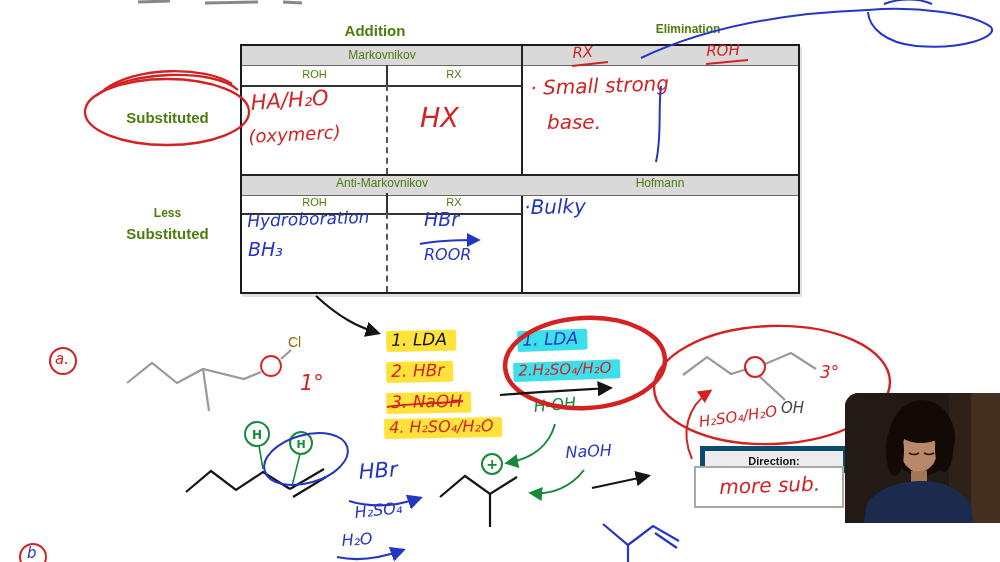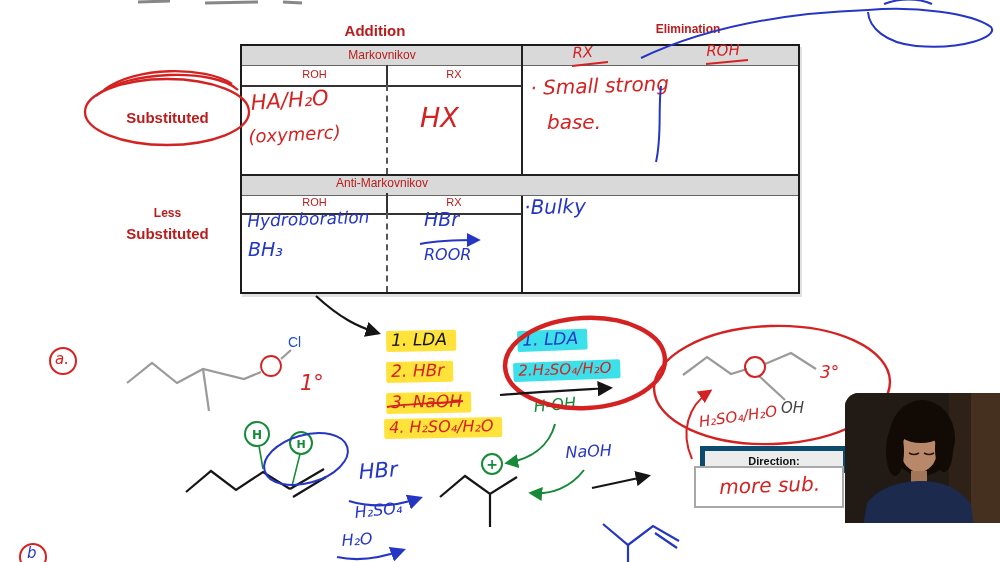--- a/index.html
+++ b/index.html
@@ -1,27 +1,27 @@
 <!DOCTYPE html>
 <html><head>
 <meta charset="utf-8">
 <style>
   html,body{margin:0;padding:0;background:#777;}
   #canvas{position:relative;width:1000px;height:562px;background:#ffffff;overflow:hidden;
           font-family:"Liberation Sans",sans-serif;}
   .abs{position:absolute;}
-  .print{position:absolute;font-family:"Liberation Sans",sans-serif;color:#b91c1c;white-space:nowrap;}
+  .print{position:absolute;font-family:"Liberation Sans",sans-serif;color:#4d7c0f;white-space:nowrap;}
   .bold{font-weight:700;}
   .ctr{text-align:center;}
   .hw{position:absolute;font-family:"DejaVu Sans",sans-serif;font-style:italic;white-space:nowrap;
       transform-origin:left top;line-height:1.05;}
   .red{color:#d42222;}
   .blue{color:#2536c4;}
   .green{color:#168a38;}
-  .gray{color:#1d4ed8;text-align:right;}
+  .gray{color:#a16207;text-align:right;}
   .hl-y{background:#ffe33b;padding:1px 9px 2px 5px;border-radius:2px;}
   .hl-c{background:#3be0ea;padding:1px 9px 2px 5px;border-radius:2px;}
   svg{display:block;}
   #overlay{position:absolute;left:0;top:0;pointer-events:none;}
 </style>
 </head>
 <body>
 
 <div id="canvas">
 
@@ -34,20 +34,21 @@
     <div class="abs" style="left:279px;top:0;width:0;height:246px;border-left:2px solid #222"></div>
 
     <div class="abs" style="left:0;top:19px;width:280px;height:20px;border-bottom:2px solid #333"></div>
     <div class="print ctr" style="left:0;top:22px;width:145px;font-size:11px">ROH</div>
     <div class="print ctr" style="left:145px;top:22px;width:134px;font-size:11px">RX</div>
     <div class="abs" style="left:144px;top:19px;width:0;height:20px;border-left:2px solid #333"></div>
     <div class="abs" style="left:144px;top:39px;width:0;height:89px;border-left:2px dashed #555"></div>
 
     <div class="abs" style="left:0;top:128px;width:100%;height:19px;background:#d9d9d9;border-top:2px solid #222;border-bottom:1px solid #666"></div>
     <div class="print ctr" style="left:0;top:130px;width:280px;font-size:12px">Anti-Markovnikov</div>
+    <div class="print ctr" style="left:280px;top:130px;width:276px;font-size:12px">Hofmann</div>
 
     <div class="abs" style="left:0;top:147px;width:280px;height:20px;border-bottom:2px solid #333"></div>
     <div class="print ctr" style="left:0;top:150px;width:145px;font-size:11px">ROH</div>
     <div class="print ctr" style="left:145px;top:150px;width:134px;font-size:11px">RX</div>
     <div class="abs" style="left:144px;top:147px;width:0;height:20px;border-left:2px solid #333"></div>
     <div class="abs" style="left:144px;top:167px;width:0;height:79px;border-left:2px dashed #555"></div>
   </div>
 
   <span class="hw red" style="left:572px;top:46px;font-size:15px;transform:rotate(-3deg)">RX</span>
   <span class="hw red" style="left:706px;top:44px;font-size:15px;transform:rotate(-2deg)">ROH</span>

